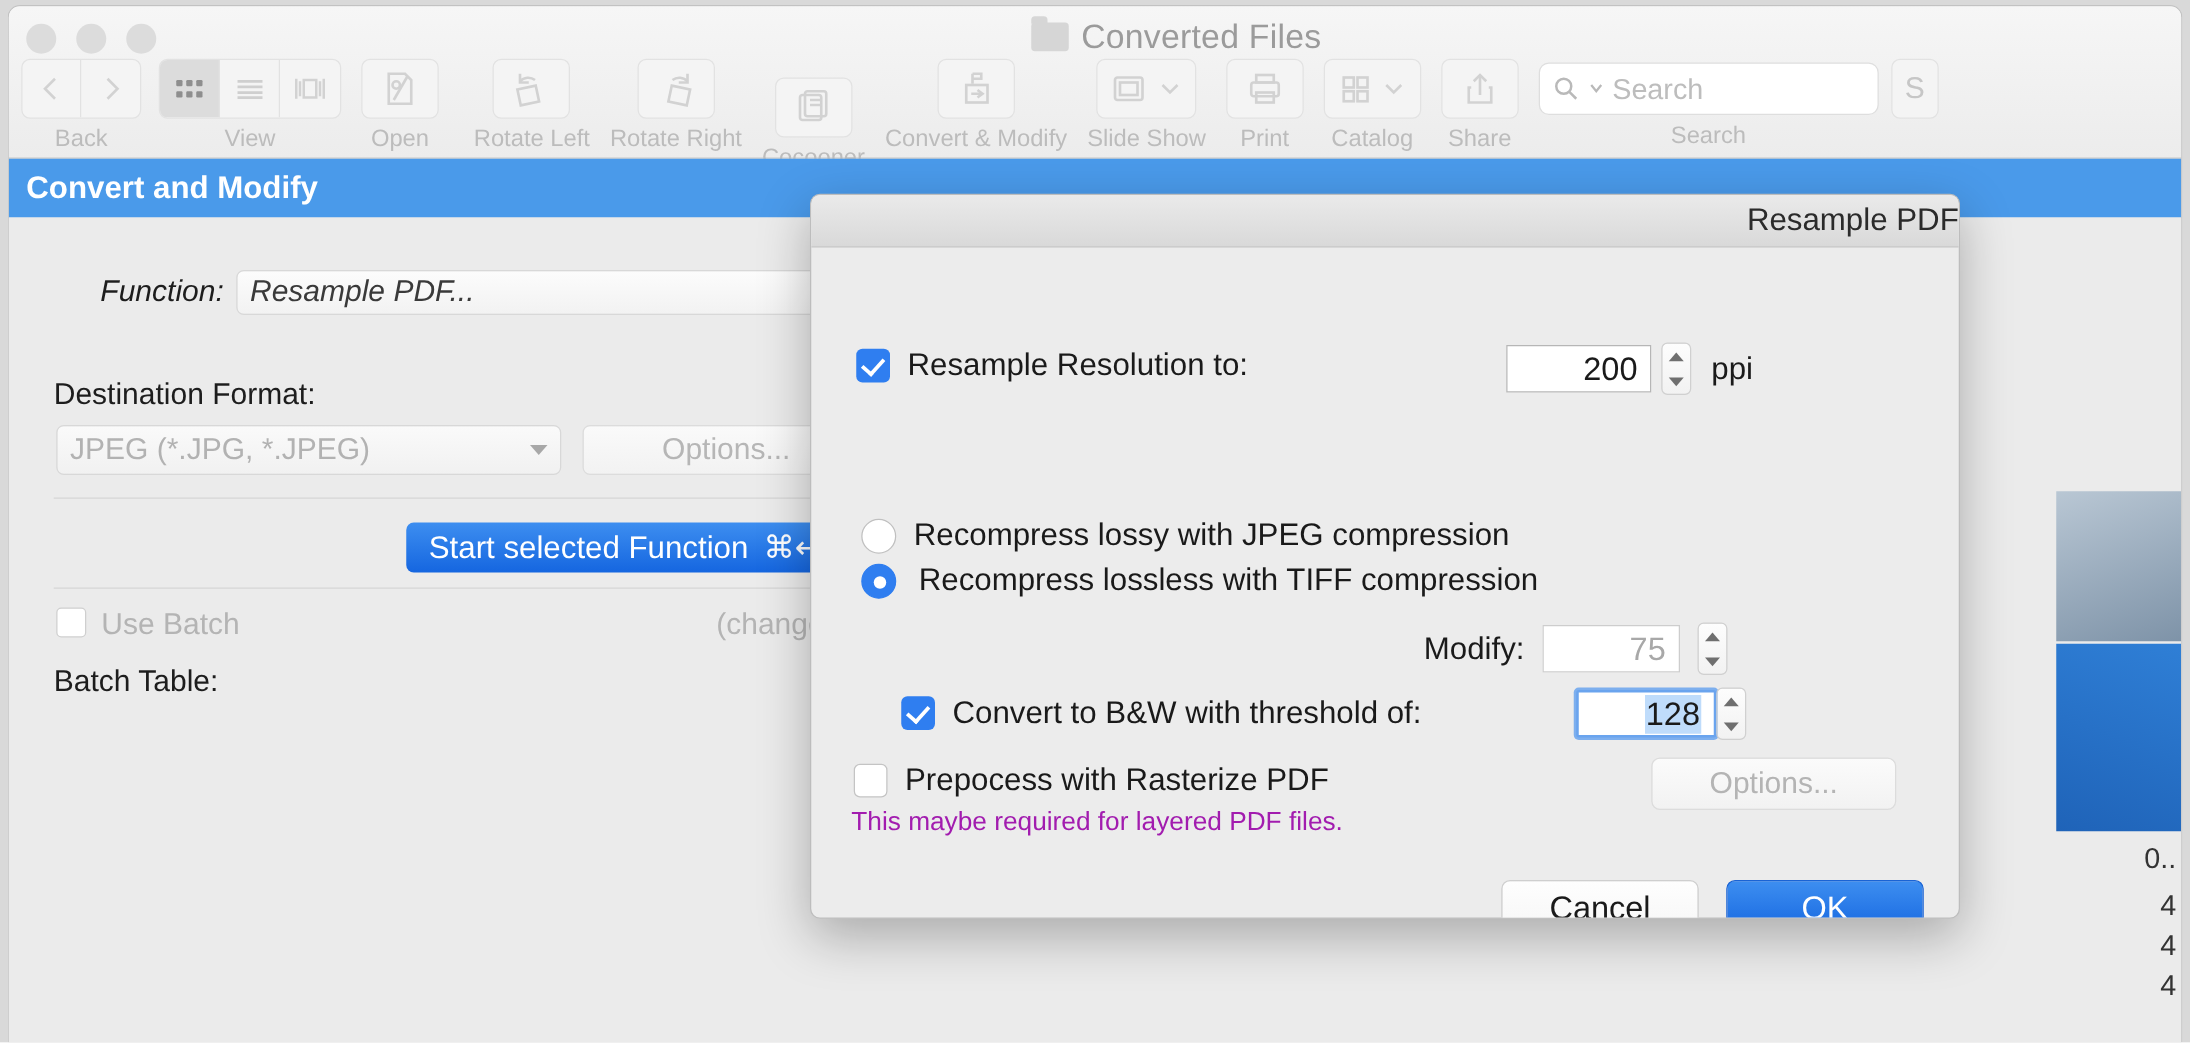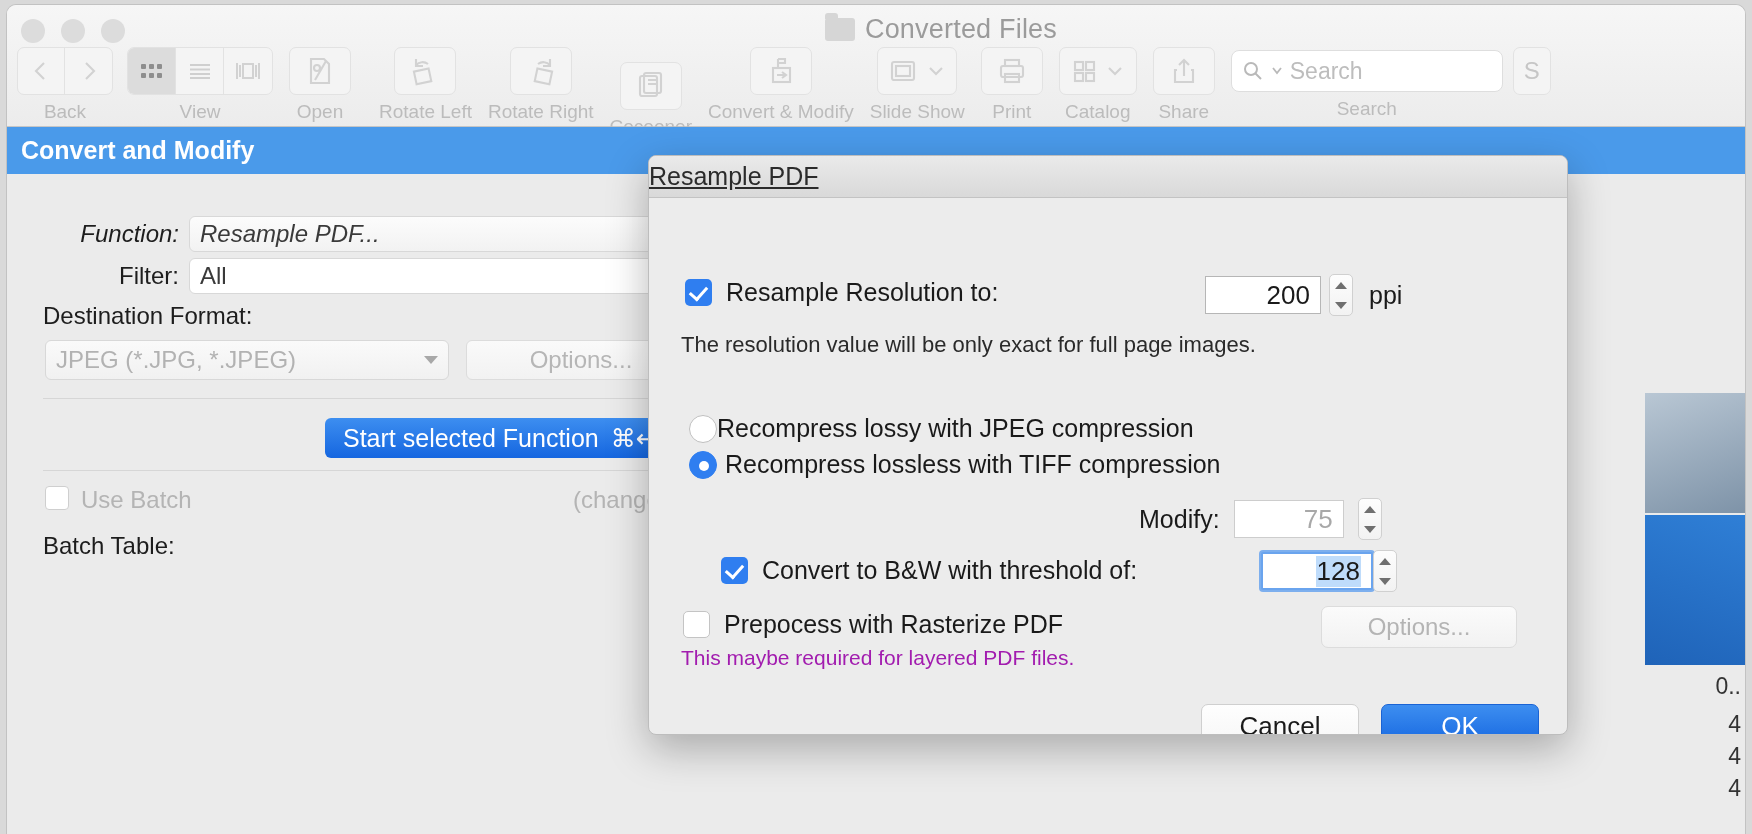--- a/index.html
+++ b/index.html
@@ -217,22 +217,22 @@
     background: #ececec;
     border: 1px solid #bdbdbd;
     border-radius: 8px;
     box-shadow: 0 14px 42px rgba(0,0,0,0.28);
     overflow: hidden;
   }
   .dlg-title {
     height: 42px;
     background: linear-gradient(180deg,#eaeaea,#d9d9d9);
     border-bottom: 1px solid #c3c3c3;
-    display:flex; align-items:center; justify-content:flex-start;
-    font-size: 25px; color: #2b2b2b; text-decoration: underline;
+    display:flex; align-items:center; justify-content:flex-end;
+    font-size: 25px; color: #2b2b2b;
   }
   .dlg-body { position: relative; height: 537px; }
 
   .cb-on {
     width: 27px; height: 27px; border-radius: 5px;
     background: #2f7ef0; position: relative; flex: none;
   }
   .cb-on:after {
     content:""; position:absolute; left: 8px; top: 4px;
     width: 8px; height: 14px;
@@ -526,26 +526,20 @@
 
     <div class="pane">
 
       <div class="row fn-row" style="width:680px;">
         <div class="lbl fn-label">Function:</div>
         <div class="combo" style="width:486px;">
           <span>Resample PDF...</span>
         </div>
       </div>
 
-      <div class="row" style="position:absolute;left:0;top:84px;width:680px;">
-        <div class="lbl fn-label">Filter:</div>
-        <div class="combo" style="width:486px;background:#fff;">
-          <span>All</span>
-        </div>
-      </div>
 
       <div class="dest-label">Destination Format:</div>
 
       <div class="combo dim dest-combo">
         <span>JPEG (*.JPG, *.JPEG)</span>
         <span class="chev"></span>
       </div>
 
       <div class="opt-btn">
         <span>Options...</span>
@@ -598,28 +592,27 @@
         <div class="numfield" style="width:116px;">
           <span>200</span>
         </div>
         <div class="stepper">
           <span class="st-up"></span>
           <span class="st-dn"></span>
         </div>
         <span class="dlg-txt" style="margin-left:8px;">ppi</span>
       </div>
 
-      <div class="dlg-sub" style="position:absolute;left:32px;top:134px;">The resolution value will be only exact for full page images.</div>
-
-      <div style="position:absolute;left:40px;top:216px;display:flex;align-items:center;">
+
+      <div style="position:absolute;left:40px;top:216px;display:flex;align-items:center;gap:14px;">
         <span class="radio"></span>
         <span class="dlg-txt">Recompress lossy with JPEG compression</span>
       </div>
 
-      <div style="position:absolute;left:40px;top:252px;display:flex;align-items:center;gap:8px;">
+      <div style="position:absolute;left:40px;top:252px;display:flex;align-items:center;gap:18px;">
         <span class="radio sel"></span>
         <span class="dlg-txt">Recompress lossless with TIFF compression</span>
       </div>
 
       <div style="position:absolute;left:490px;top:300px;display:flex;align-items:center;gap:14px;">
         <span class="dlg-txt">Modify:</span>
         <div class="numfield dim" style="width:110px;">
           <span>75</span>
         </div>
         <div class="stepper">

